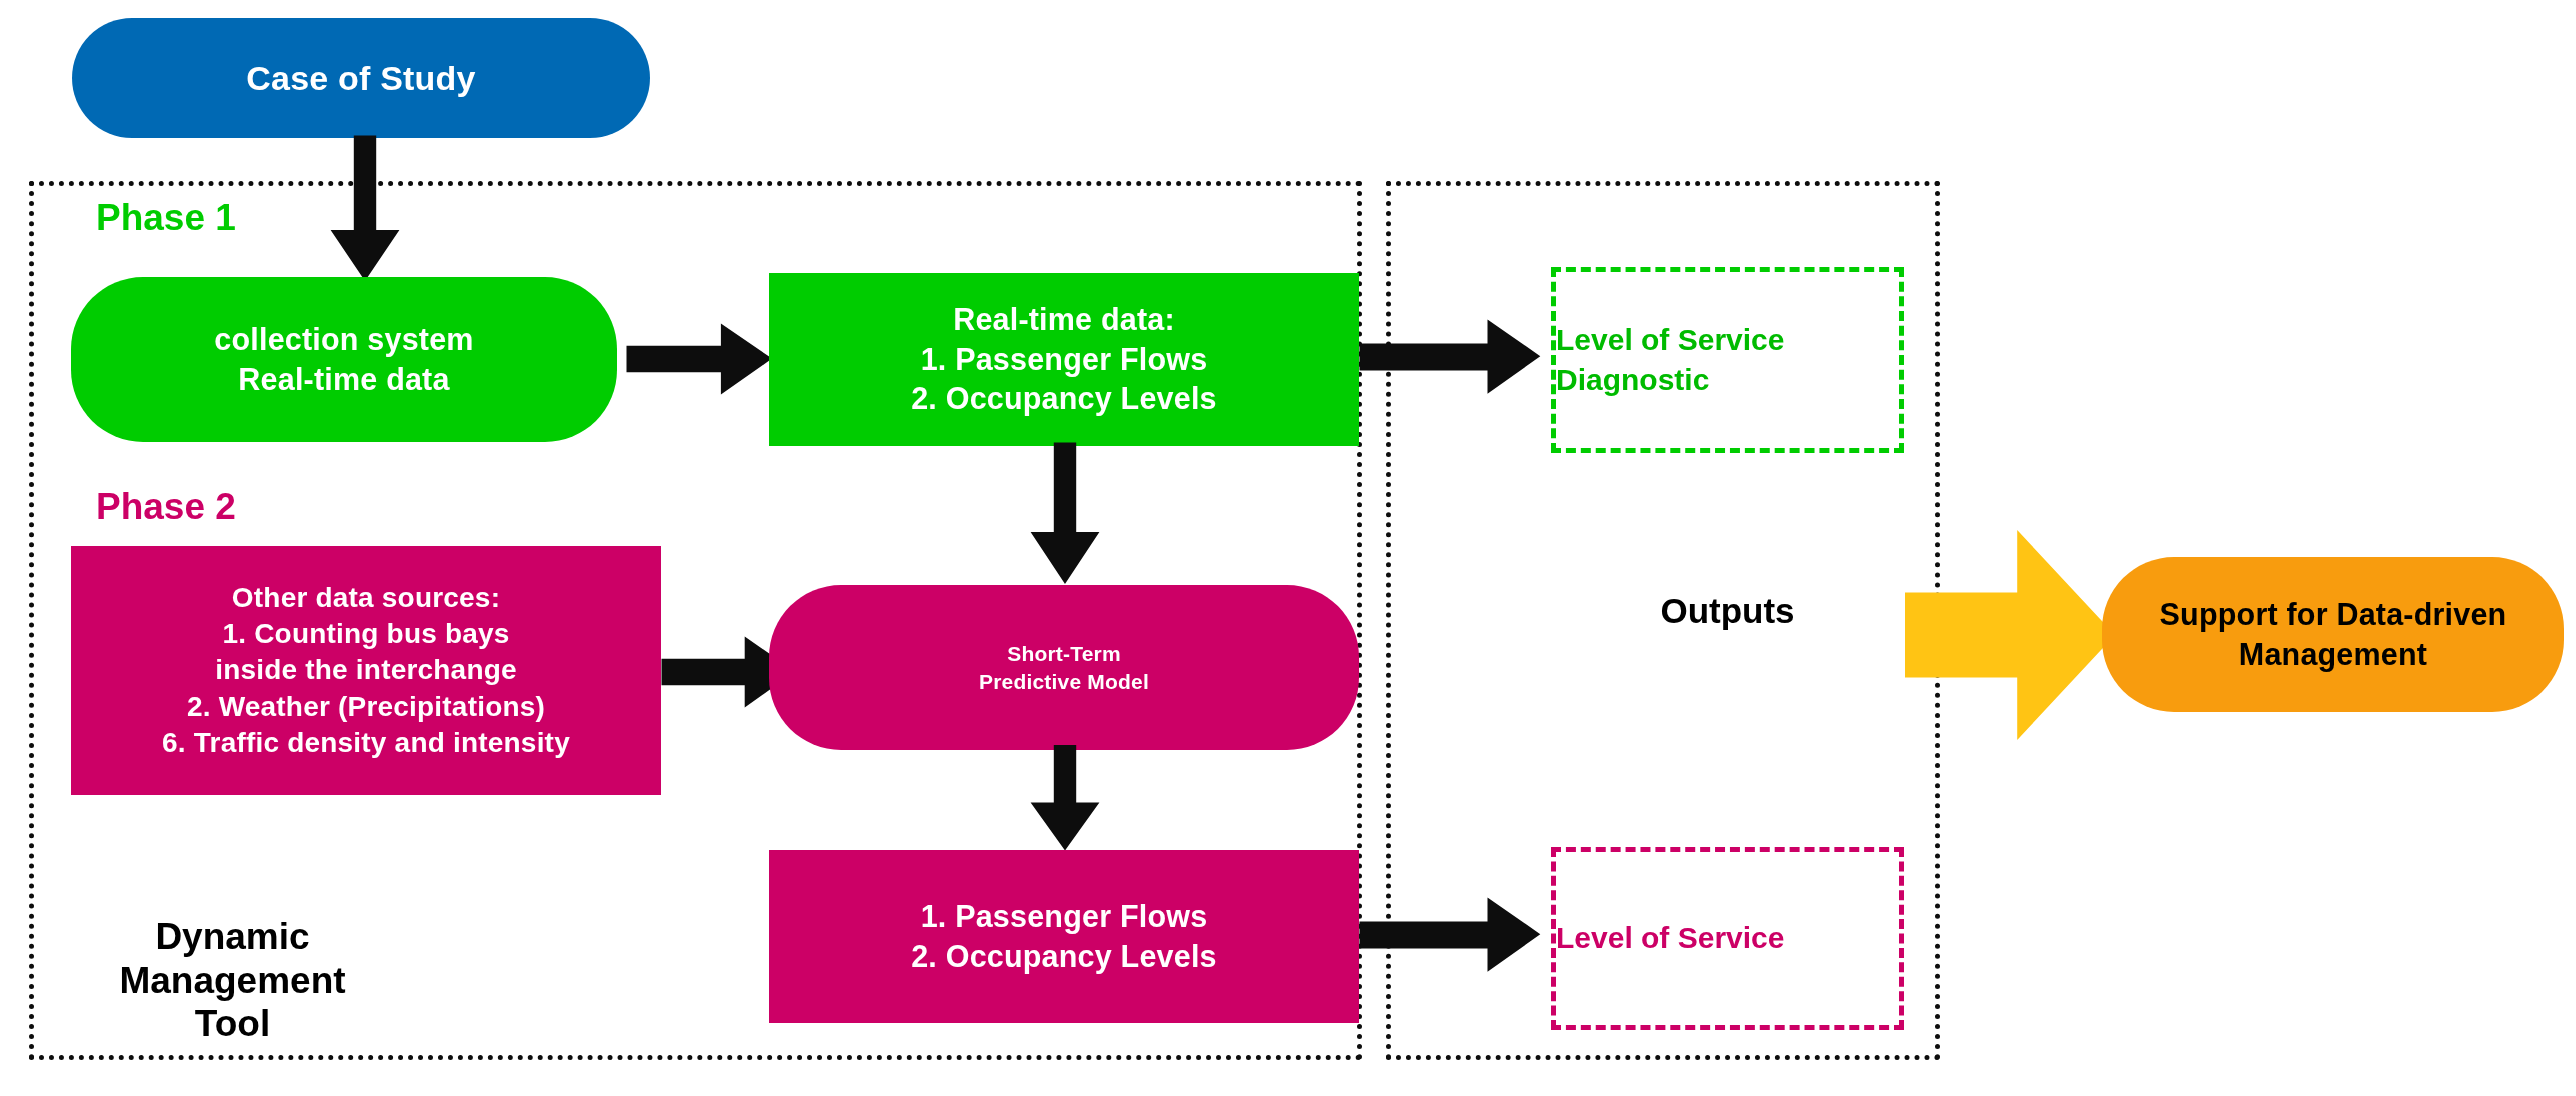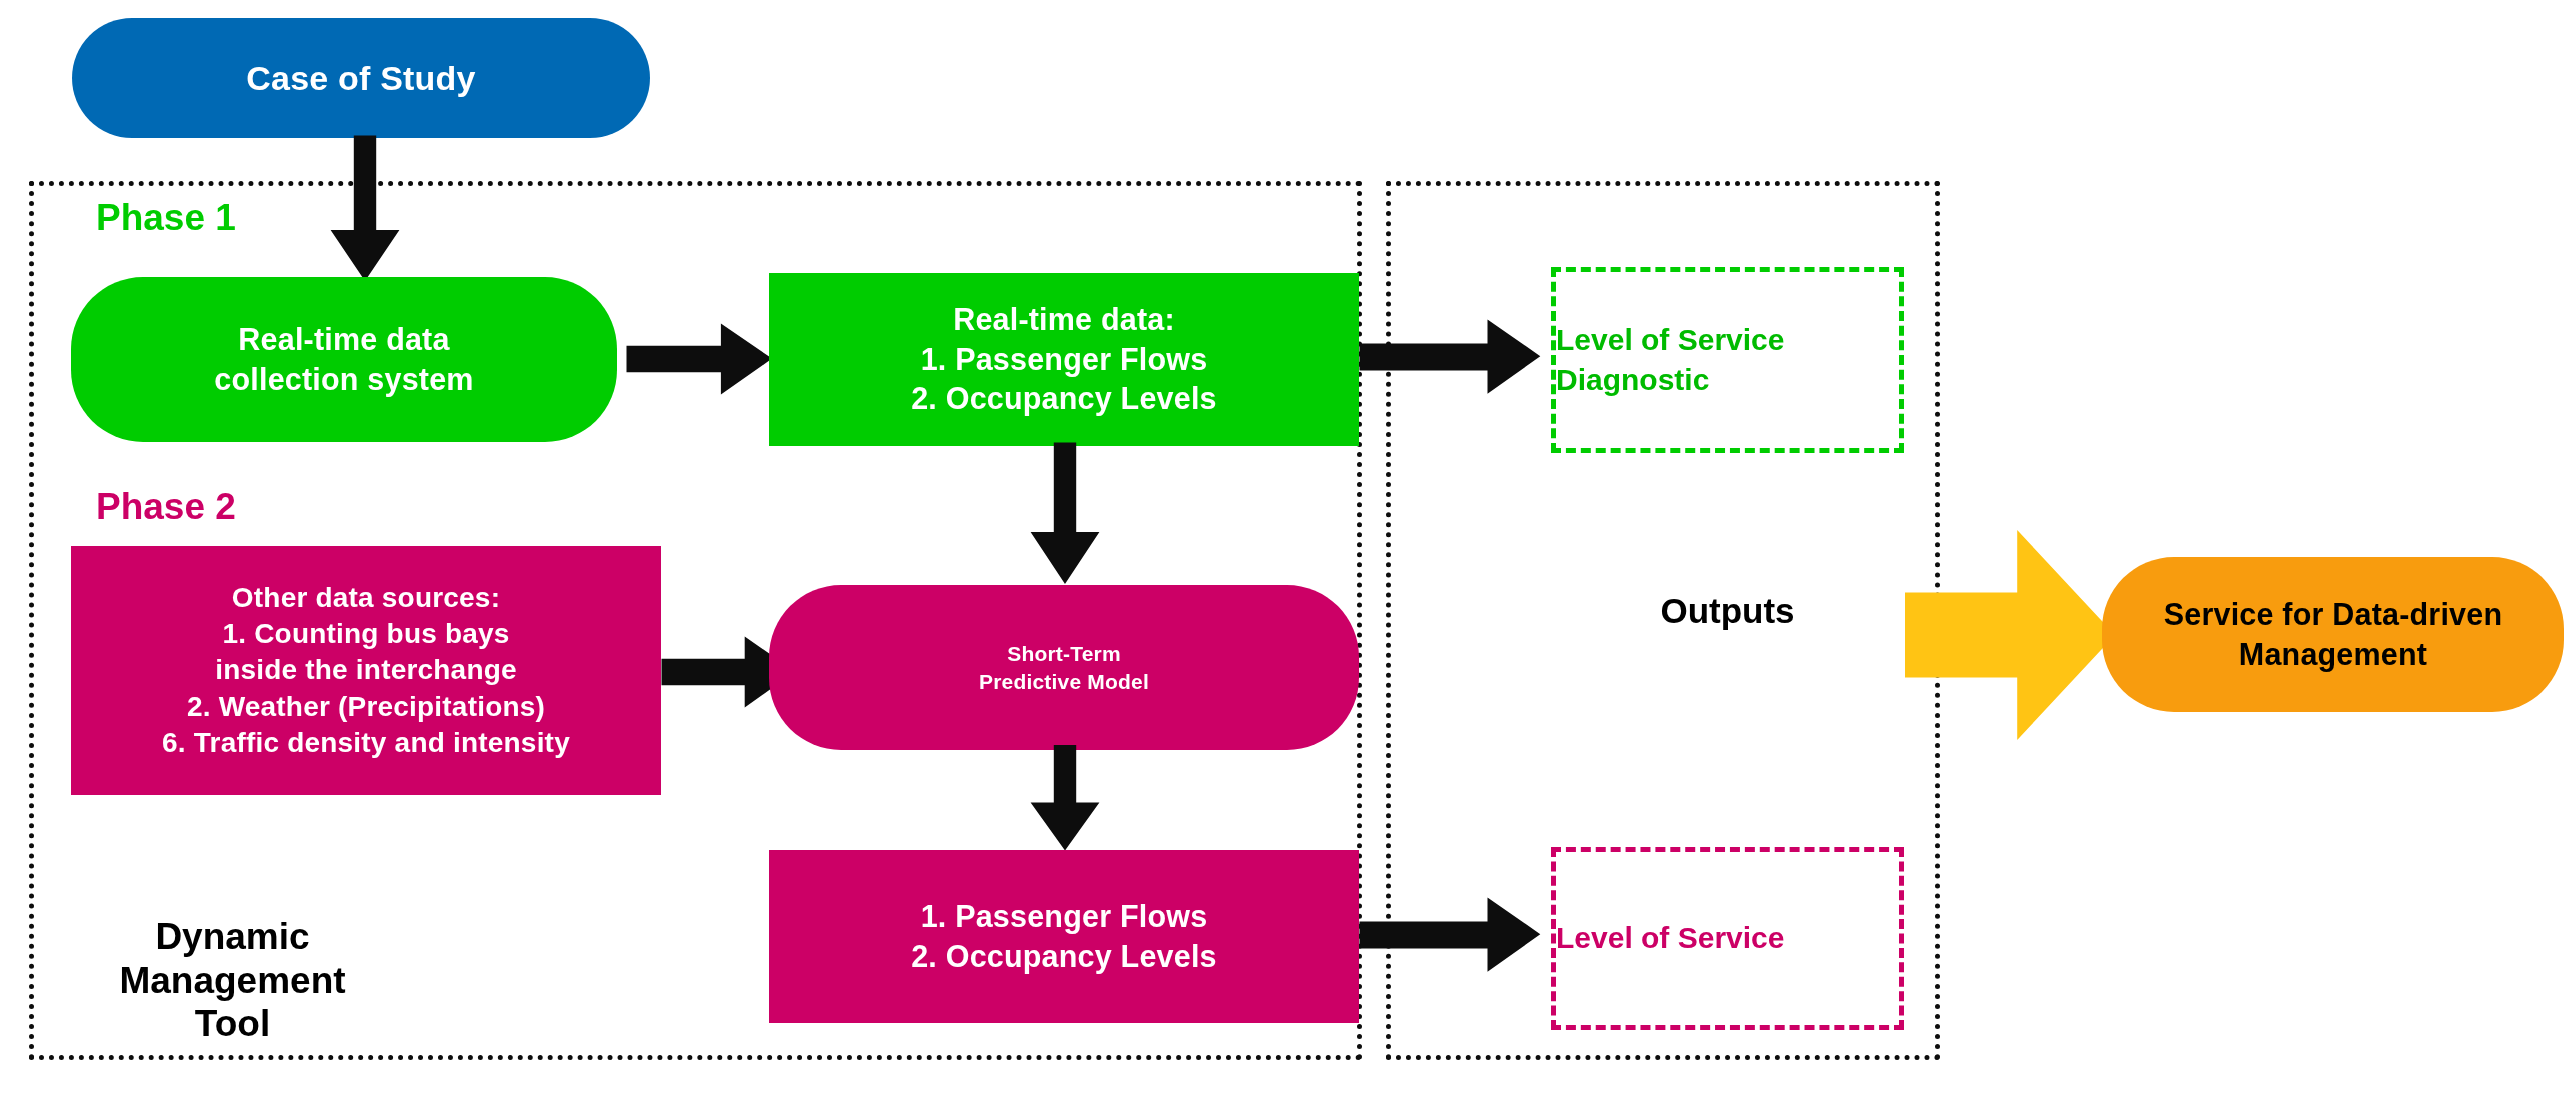--- a/index.html
+++ b/index.html
@@ -98,22 +98,22 @@
   </div>
 
   <svg class="arrow-svg" style="left:321px; top:135px; width:72px; height:149px;" viewBox="0 0 90 185">
     <path d="M31 0 H59 V118 H88 L45 182 L2 118 H31 Z" fill="#0d0d0d"></path>
   </svg>
 
   <div class="abs phase-label phase1-label" style="left:88px; top:197px; font-size:37px;">Phase 1</div>
 
   <div class="abs node pill green" style="left:63px; top:277px; width:546px; height:165px; font-size:30.5px;">
     <div class="lines">
+      <div>collection system</div>
       <div>Real-time data</div>
-      <div>collection system</div>
     </div>
   </div>
 
   <svg class="arrow-svg" style="left:618px; top:317px; width:149px; height:84px;" viewBox="0 0 185 105">
     <path d="M0 36 H118 V8 L182 52 L118 97 V69 H0 Z" fill="#0d0d0d"></path>
   </svg>
 
   <div class="abs node rect green" style="left:761px; top:273px; width:590px; height:173px; font-size:30.5px;">
     <div class="lines">
       <div>Real-time data:</div>
@@ -188,19 +188,19 @@
     <div>Management</div>
     <div>Tool</div>
   </div>
 
   <svg class="yellow-arrow" style="left:1897px; top:530px; width:210px; height:210px;" viewBox="0 0 262 262">
     <path d="M0 78 H140 V0 L262 131 L140 262 V184 H0 Z" fill="#ffc414"></path>
   </svg>
 
   <div class="abs node pill orange" style="left:2094px; top:557px; width:462px; height:155px; font-size:30.5px;">
     <div class="lines">
-      <div>Service for Data-driven</div>
+      <div>Support for Data-driven</div>
       <div>Management</div>
     </div>
   </div>
 
 </div>
 
 
 </body></html>

